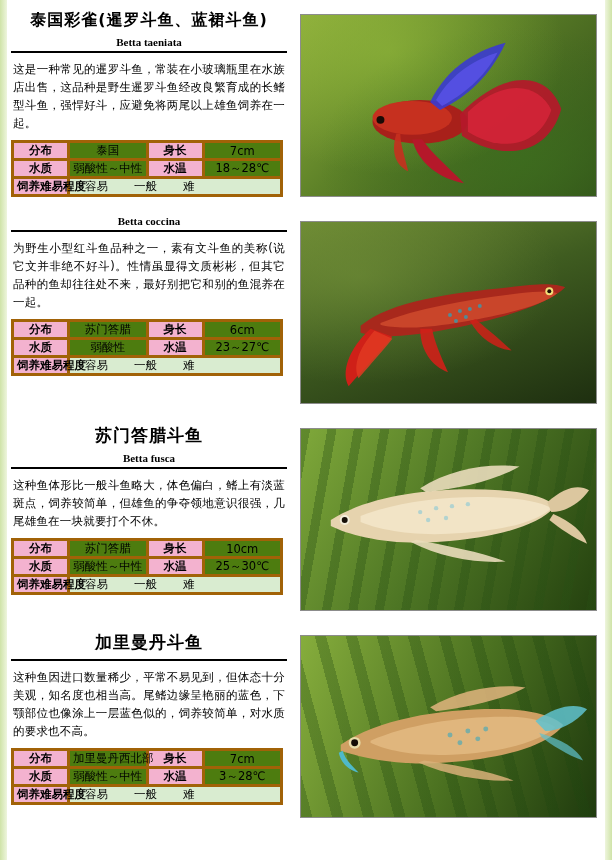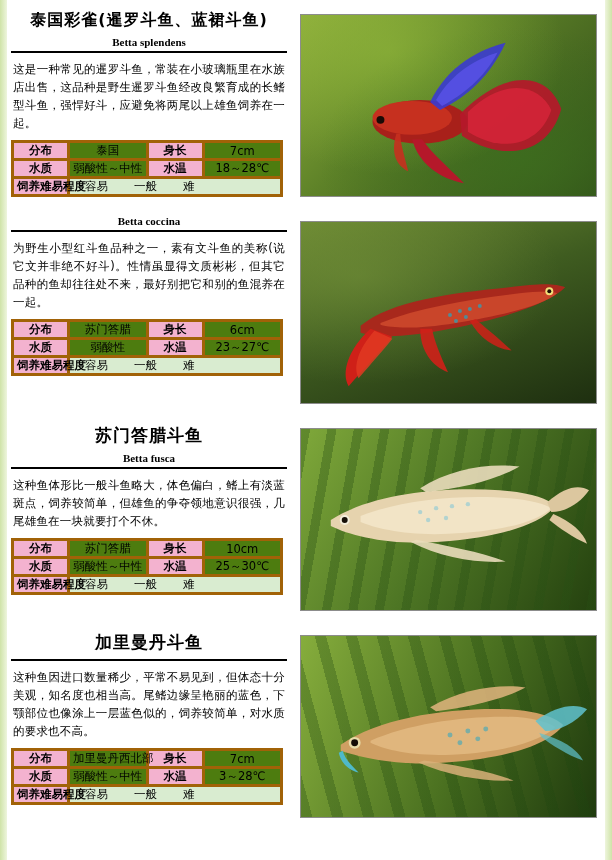--- a/index.html
+++ b/index.html
@@ -155,21 +155,21 @@
 
 <div id="page">
   <div class="edge-band left"></div>
   <div class="edge-band right"></div>
 
   <div class="content">
 
     <div class="entry">
       <div class="left-col">
         <div class="cn-name small">泰国彩雀(暹罗斗鱼、蓝裙斗鱼)</div>
-        <div class="sci-name">Betta splendens</div>
+        <div class="sci-name">Betta taeniata</div>
         <div class="rule"></div>
         <div class="desc">这是一种常见的暹罗斗鱼，常装在小玻璃瓶里在水族店出售，这品种是野生暹罗斗鱼经改良繁育成的长鳍型斗鱼，强悍好斗，应避免将两尾以上雄鱼饲养在一起。</div>
         <table class="spec">
           <tbody>
               <tr>
             <td class="lbl">分布</td>
             <td class="val">泰国</td>
             <td class="lbl">身长</td>
             <td class="val">7cm</td>
           </tr>

